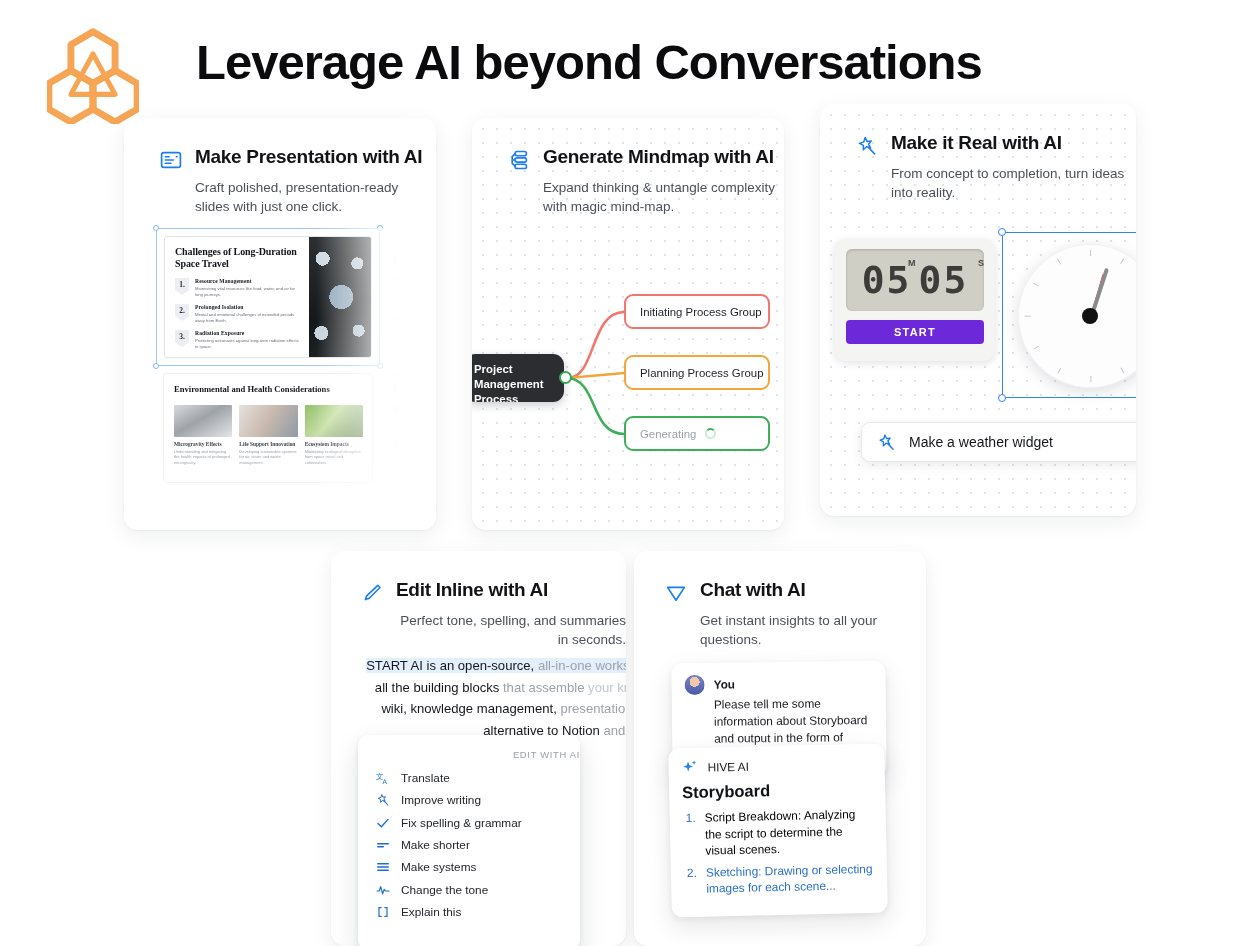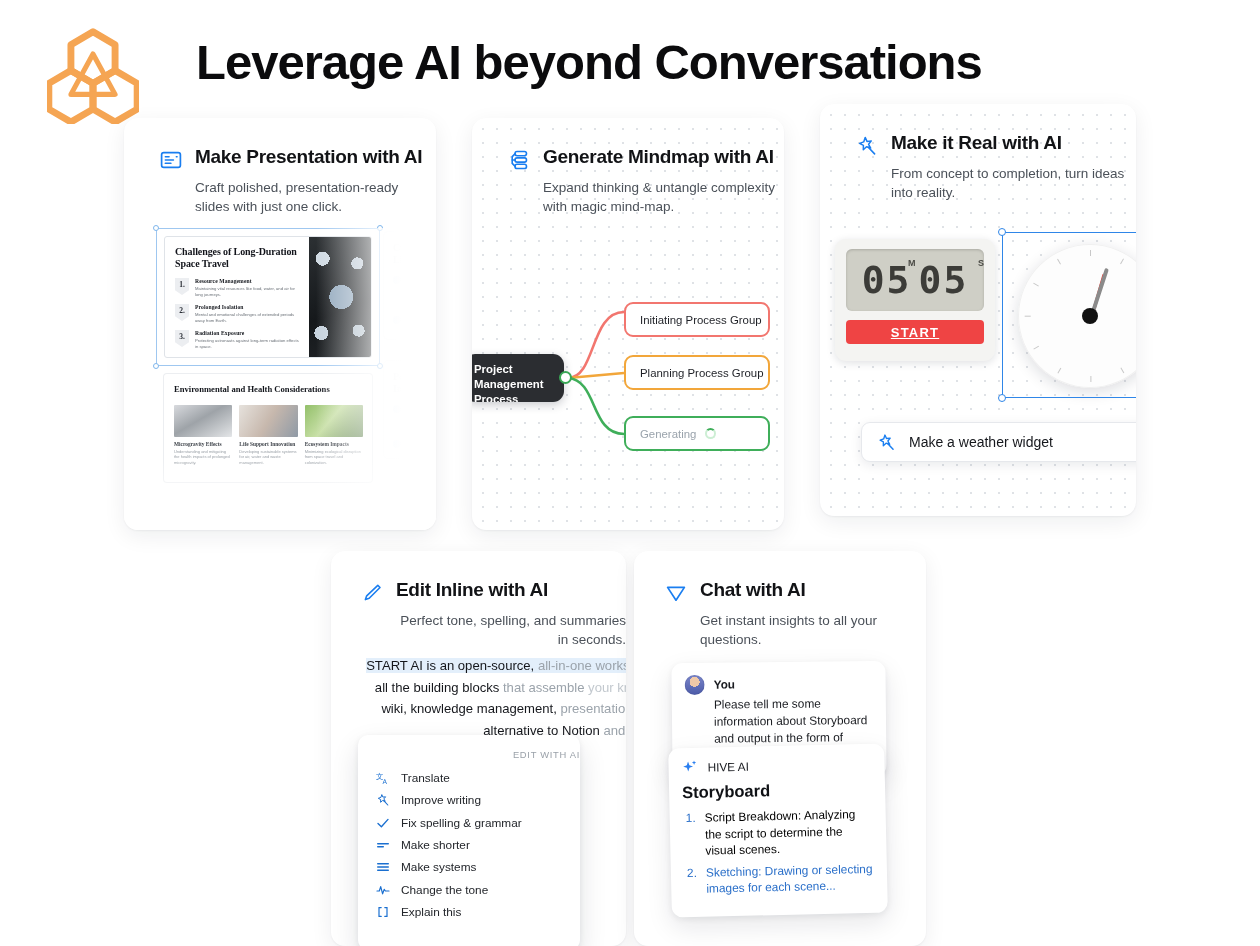--- a/index.html
+++ b/index.html
@@ -127,21 +127,21 @@
     box-shadow: 0 3px 10px rgba(16,24,40,.22);
   }
   .mm-port { position: absolute; left: 87px; top: 253px; width: 13px; height: 13px;
              border-radius: 50%; background: #fff; border: 2.2px solid #3aa856; z-index: 4; }
   .mm-node {
     position: absolute; left: 152px; width: 146px; height: 35px;
     background: #fff; border-radius: 9px; border: 2px solid;
     display: flex; align-items: center; padding-left: 14px;
     font-size: 11.4px; color: #1e2026;
   }
-  #mm-n1 { top: 176px; border-color: #f2766f; margin-top: 8px; }
+  #mm-n1 { top: 176px; border-color: #f2766f; }
   #mm-n2 { top: 237px; border-color: #f2a63a; }
   #mm-n3 { top: 298px; border-color: #3fae5a; }
   #mm-n3 .gen-txt { color: #9aa3ac; }
   .spin { width: 11px; height: 11px; border-radius: 50%; margin-left: 9px;
           border: 2px solid #cdeed4; border-top-color: #3fae5a; }
 
   
   #card-real { left: 820px; top: 104px; width: 316px; height: 412px; }
   .timer {
     position: absolute; left: 15px; top: 135px; width: 160px; height: 122px;
@@ -153,23 +153,23 @@
     box-shadow: inset 0 1px 3px rgba(0,0,0,.18);
     display: flex; align-items: center; justify-content: center; gap: 7px;
   }
   .lcd .dig {
     font-family: "DejaVu Sans Mono", monospace; font-size: 38px; font-weight: 700;
     color: #3c3c38; letter-spacing: 2px; line-height: 40px;
   }
   .lcd .unit { position: absolute; top: 9px; font-size: 9px; color: #4a4a45; font-weight: 700; }
   .u-m { left: 62px; } .u-s { left: 132px; }
   .start-btn {
-    margin-top: 9px; height: 24px; background: #ef4444; border-radius: 4px;
-    color: #fff; font-size: 13px; font-weight: 700; letter-spacing: 1.2px;
-    display: flex; align-items: center; justify-content: center; text-decoration: underline;
+    margin-top: 9px; height: 24px; background: #6d28d9; border-radius: 4px;
+    color: #fff; font-size: 11px; font-weight: 700; letter-spacing: 1.2px;
+    display: flex; align-items: center; justify-content: center;
   }
   .clockwrap { position: absolute; left: 182px; top: 128px; width: 150px; height: 166px; }
   .clock-sel { position: absolute; left: 0; top: 0; width: 150px; height: 166px;
                border: 1.6px solid #2f86e8; }
   .ch { position: absolute; width: 8px; height: 8px; border-radius: 50%;
         background: #fff; border: 1.8px solid #2f86e8; }
   .clock {
     position: absolute; left: 16px; top: 12px; width: 144px; height: 144px;
     border-radius: 50%; background: #fdfdfd;
     box-shadow: 0 4px 16px rgba(16,24,40,.14), inset 0 0 0 1px #f0f0f0;

